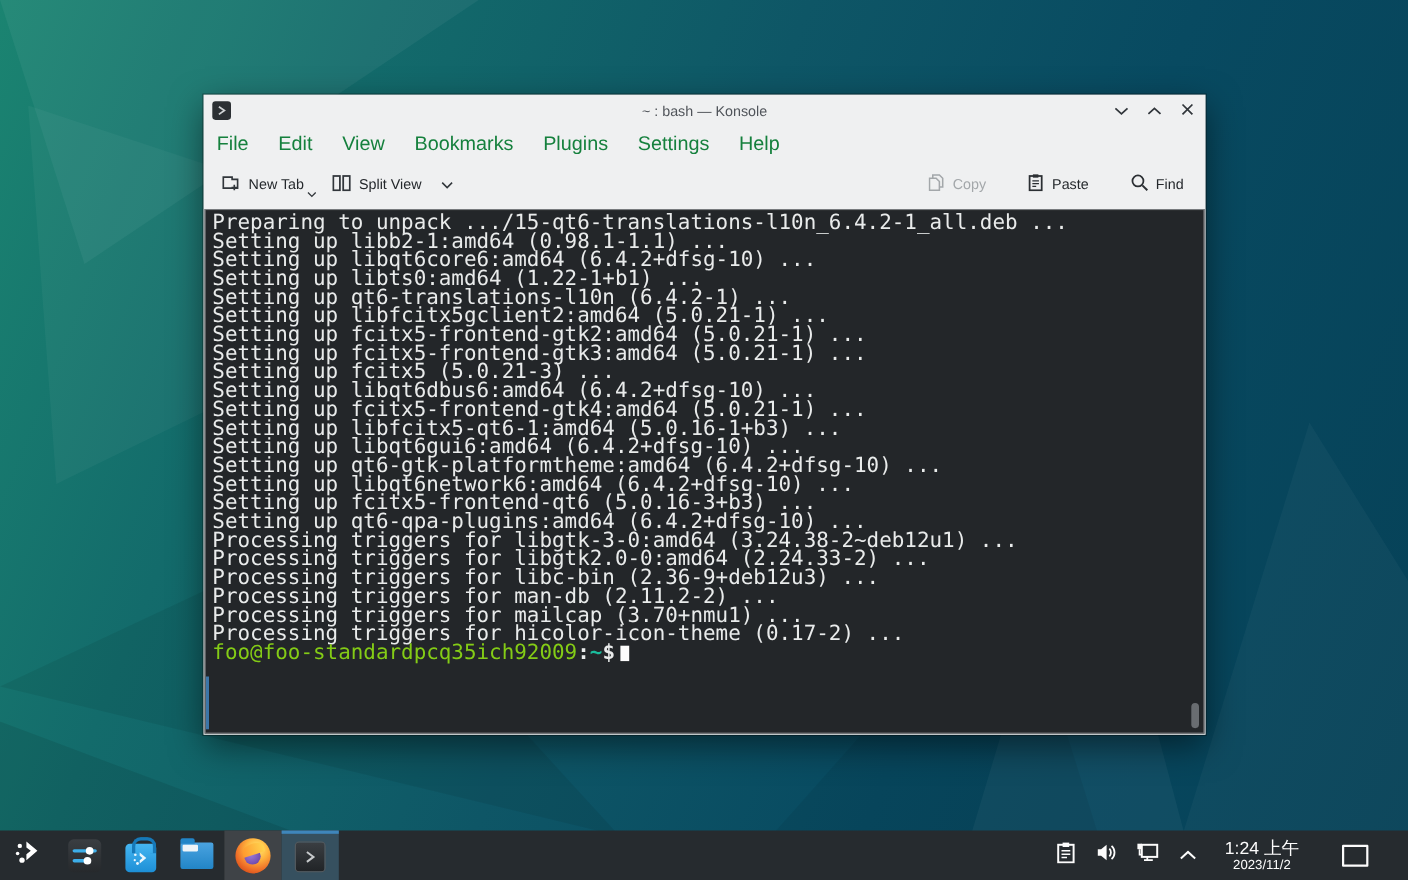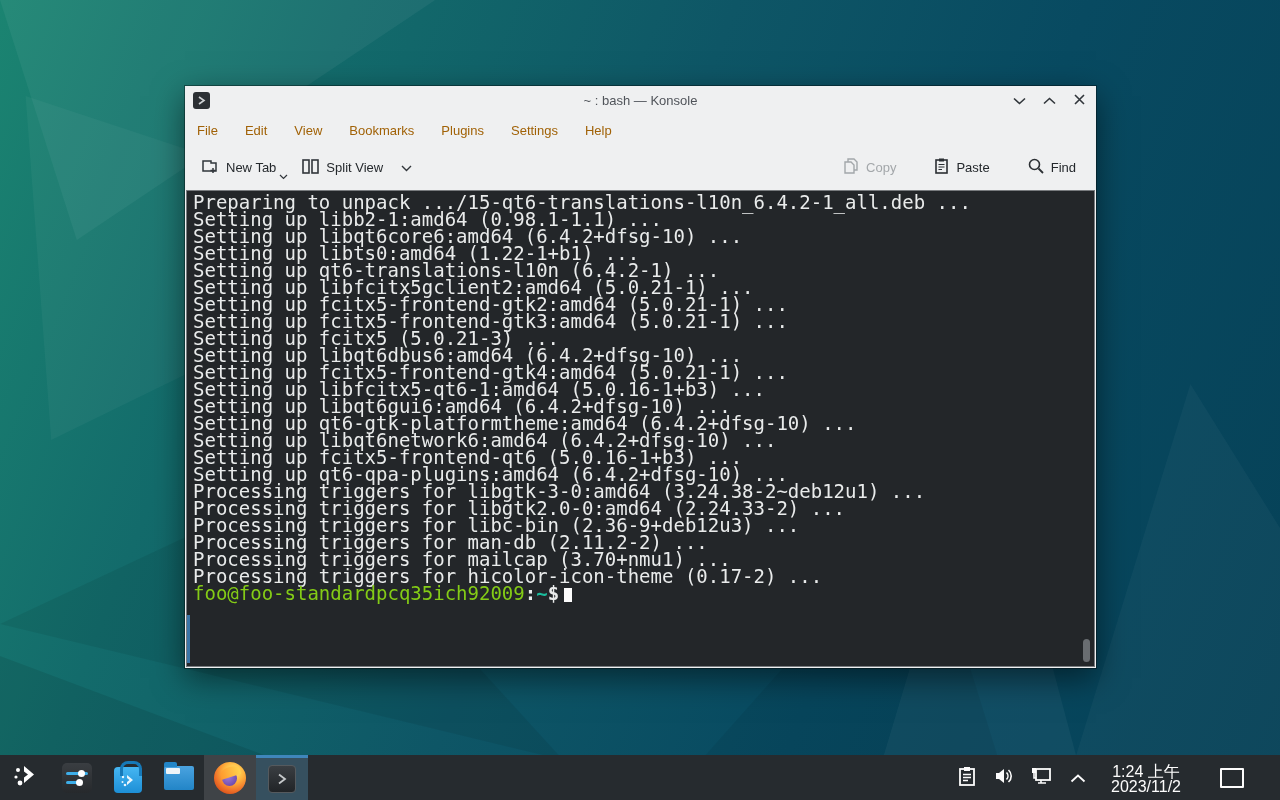--- a/index.html
+++ b/index.html
@@ -21,21 +21,21 @@
     background:#eff0f1; box-shadow:0 10px 30px rgba(0,0,0,0.5), 0 0 0 1px rgba(0,0,0,0.35);
     display:flex; flex-direction:column; }
   .titlebar { height:29px; display:flex; align-items:center; padding:0 8px; position:relative; }
   .win-icon { width:17px; height:17px; background:#31363b; border-radius:3px;
     display:flex; align-items:center; justify-content:center; }
   .title-text { position:absolute; left:0; right:0; text-align:center; font-size:13px; color:#50545a; }
   .win-controls { margin-left:auto; display:flex; gap:12px; z-index:2; }
   .win-btn { width:18px; height:18px; display:flex; align-items:center; justify-content:center; cursor:default; background:none; border:none; }
 
   .menubar { height:30px; display:flex; align-items:center; padding-left:12px; gap:27px; }
-  .menu-item { font-size:13px; color:#a16207; cursor:default; }
+  .menu-item { font-size:18px; color:#15803d; cursor:default; }
 
   .toolbar { height:45px; display:flex; align-items:center; padding:0 14px 0 10px; }
   .tbtn { display:flex; align-items:center; gap:7px; font-size:13px; color:#24282c;
     background:none; border:none; padding:4px 6px; position:relative; }
   .tbtn .sub-chevron { position:absolute; right:-6px; bottom:-2px; }
   .tb-right { margin-left:auto; display:flex; align-items:center; gap:26px; }
   .disabled { color:#a3a7aa; }
 
   .terminal { flex:1; margin:0 1px 1px 1px; background:#232629; border:1px solid #787b7e;
     position:relative; overflow:hidden;
@@ -83,21 +83,21 @@
     background:linear-gradient(90deg,#ff9a2e,#ffd34e); transform:rotate(-18deg); z-index:1; }
 
   .konsole-glyph { width:28px; height:28px; background:linear-gradient(#3a3e42,#212427); border-radius:4px;
     border:1px solid #555a5e; display:flex; align-items:center; justify-content:center; }
   .konsole-glyph.small { width:17px; height:17px; border:none; border-radius:3px; background:#2c3034; }
 
   .tray { margin-left:auto; display:flex; align-items:center; gap:17px; padding-right:28px; }
   .tray-icon { width:20px; height:20px; display:flex; align-items:center; justify-content:center; cursor:default; }
   .clock { text-align:center; color:#fcfcfc; margin-left:6px; cursor:default; }
   .clock .time { font-size:16px; line-height:17px; }
-  .clock .date { font-size:16px; line-height:13px; }
+  .clock .date { font-size:12px; line-height:13px; }
   .show-desktop { width:24px; height:20px; border:2px solid #fcfcfc; border-radius:1px; margin-left:22px; margin-right:8px; cursor:default; }
 </style>
 </head>
 <body>
 
 <div class="desktop">
   <div class="shard s1"></div>
   <div class="shard s2"></div>
   <div class="shard s3"></div>
   <div class="shard s4"></div>
@@ -223,21 +223,21 @@
           <div class="term-line">Setting up libfcitx5gclient2:amd64 (5.0.21-1) ...</div>
           <div class="term-line">Setting up fcitx5-frontend-gtk2:amd64 (5.0.21-1) ...</div>
           <div class="term-line">Setting up fcitx5-frontend-gtk3:amd64 (5.0.21-1) ...</div>
           <div class="term-line">Setting up fcitx5 (5.0.21-3) ...</div>
           <div class="term-line">Setting up libqt6dbus6:amd64 (6.4.2+dfsg-10) ...</div>
           <div class="term-line">Setting up fcitx5-frontend-gtk4:amd64 (5.0.21-1) ...</div>
           <div class="term-line">Setting up libfcitx5-qt6-1:amd64 (5.0.16-1+b3) ...</div>
           <div class="term-line">Setting up libqt6gui6:amd64 (6.4.2+dfsg-10) ...</div>
           <div class="term-line">Setting up qt6-gtk-platformtheme:amd64 (6.4.2+dfsg-10) ...</div>
           <div class="term-line">Setting up libqt6network6:amd64 (6.4.2+dfsg-10) ...</div>
-          <div class="term-line">Setting up fcitx5-frontend-qt6 (5.0.16-1+b3) ...</div>
+          <div class="term-line">Setting up fcitx5-frontend-qt6 (5.0.16-3+b3) ...</div>
           <div class="term-line">Setting up qt6-qpa-plugins:amd64 (6.4.2+dfsg-10) ...</div>
           <div class="term-line">Processing triggers for libgtk-3-0:amd64 (3.24.38-2~deb12u1) ...</div>
           <div class="term-line">Processing triggers for libgtk2.0-0:amd64 (2.24.33-2) ...</div>
           <div class="term-line">Processing triggers for libc-bin (2.36-9+deb12u3) ...</div>
           <div class="term-line">Processing triggers for man-db (2.11.2-2) ...</div>
           <div class="term-line">Processing triggers for mailcap (3.70+nmu1) ...</div>
           <div class="term-line">Processing triggers for hicolor-icon-theme (0.17-2) ...</div>
         </div>
       <div class="prompt-line term-pad" style="padding-top:0"><span class="p-user">foo@foo-standardpcq35ich92009</span><span class="p-sep">:</span><span class="p-path">~</span><span class="p-dollar">$</span><span class="cursor"></span></div>
       <div class="focus-bar"></div>

